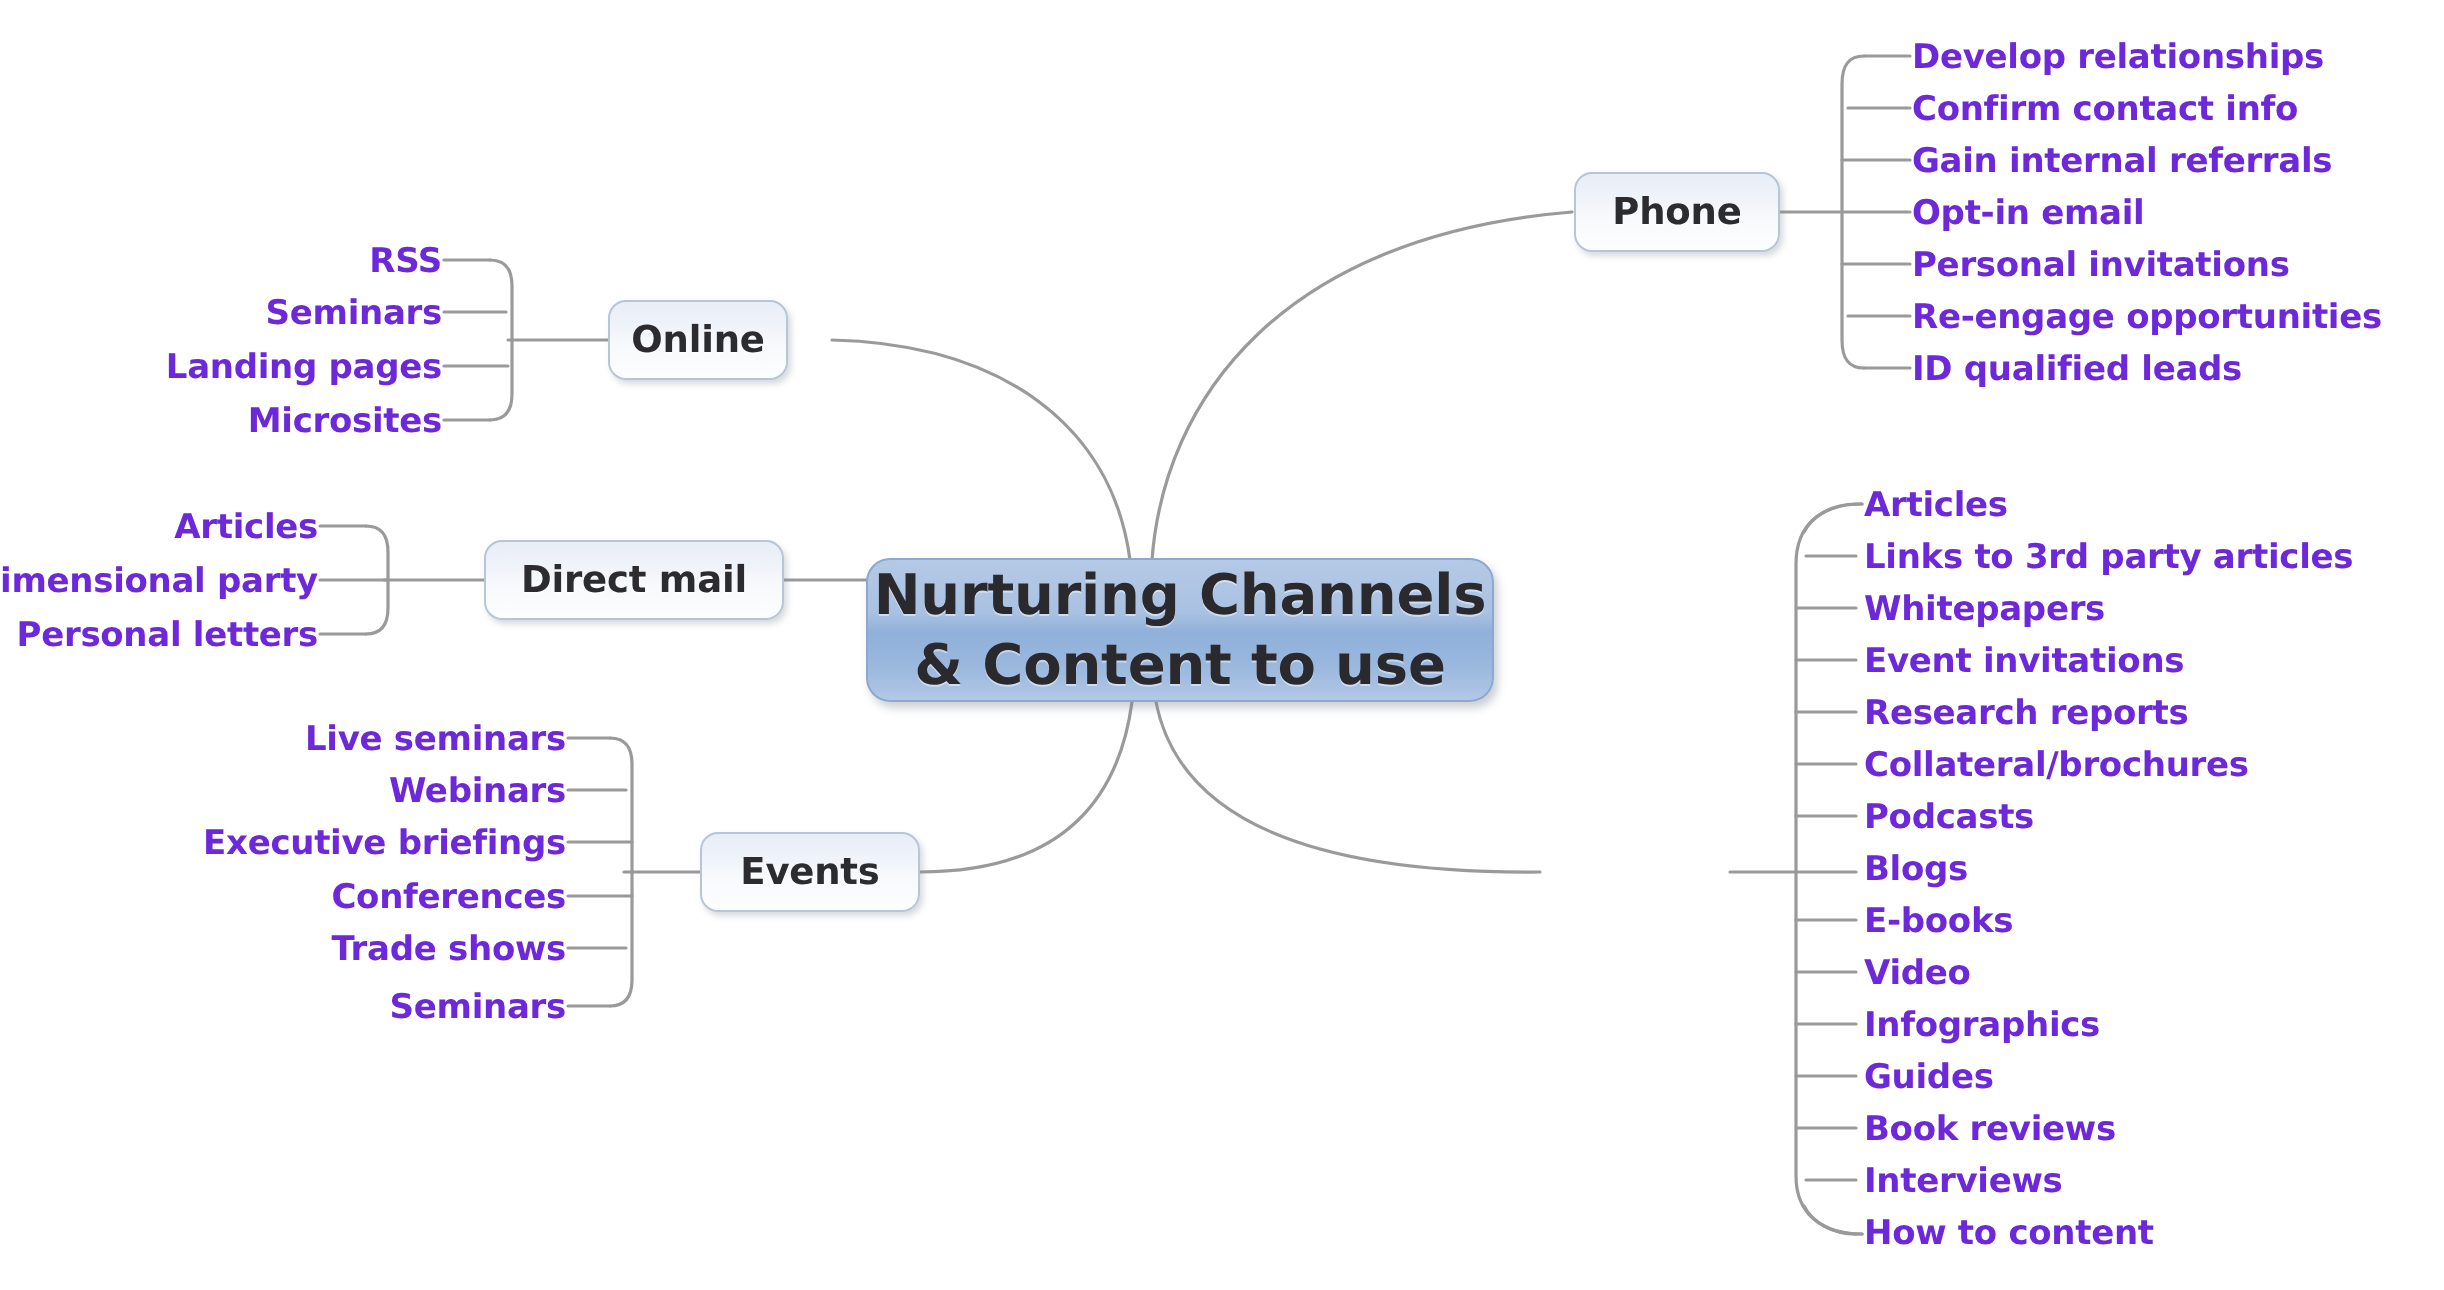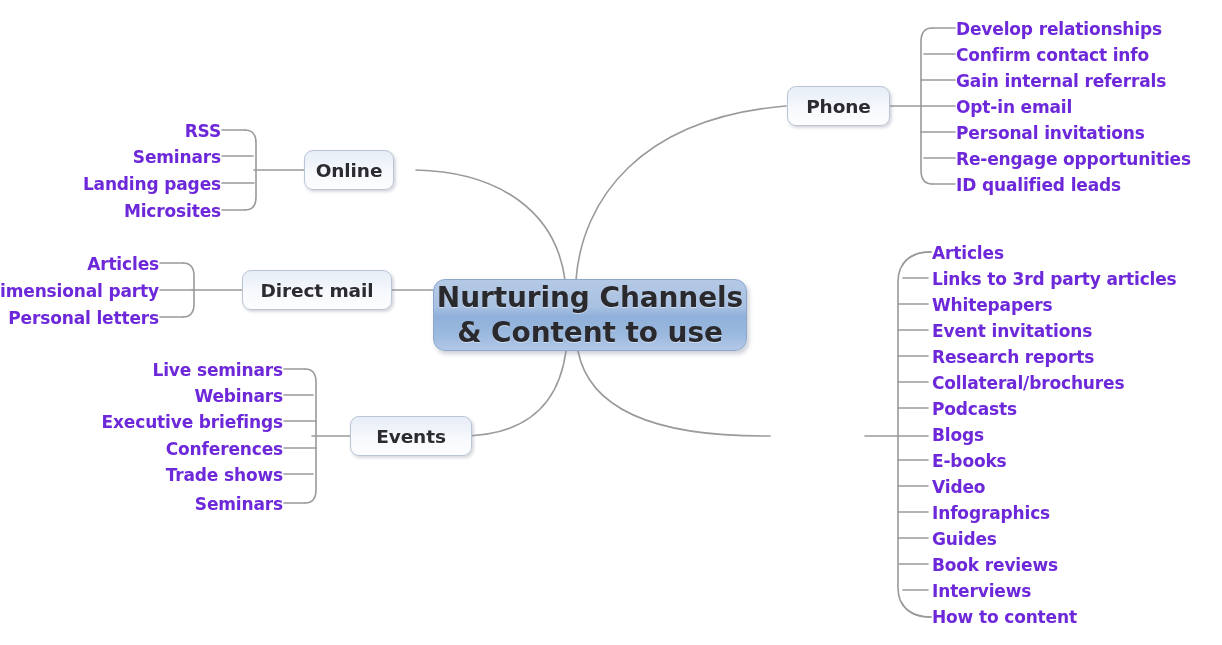--- a/index.html
+++ b/index.html
@@ -189,21 +189,21 @@
   <div class="leaf left" style="right:1001px; top:176px;">Landing pages</div>
   <div class="leaf left" style="right:1001px; top:203px;">Microsites</div>
 
   <div class="branch-node" style="left:242px; top:270px; width:150px; height:40px;">
     <span class="branch-label">Direct mail</span>
   </div>
   <div class="leaf left" style="right:1063px; top:256px;">Articles</div>
   <div class="leaf left" style="right:1063px; top:283px;">Dimensional party</div>
   <div class="leaf left" style="right:1063px; top:310px;">Personal letters</div>
 
-  <div class="branch-node" style="left:350px; top:416px; width:122px; height:40px;">
+  <div class="branch-node" style="left:350px; top:416px; width:110px; height:40px;">
     <span class="branch-label">Events</span>
   </div>
   <div class="leaf left" style="right:939px; top:362px;">Live seminars</div>
   <div class="leaf left" style="right:939px; top:388px;">Webinars</div>
   <div class="leaf left" style="right:939px; top:414px;">Executive briefings</div>
   <div class="leaf left" style="right:939px; top:441px;">Conferences</div>
   <div class="leaf left" style="right:939px; top:467px;">Trade shows</div>
   <div class="leaf left" style="right:939px; top:496px;">Seminars</div>
 
   <div class="leaf right" style="left:932px; top:245px;">Articles</div>

